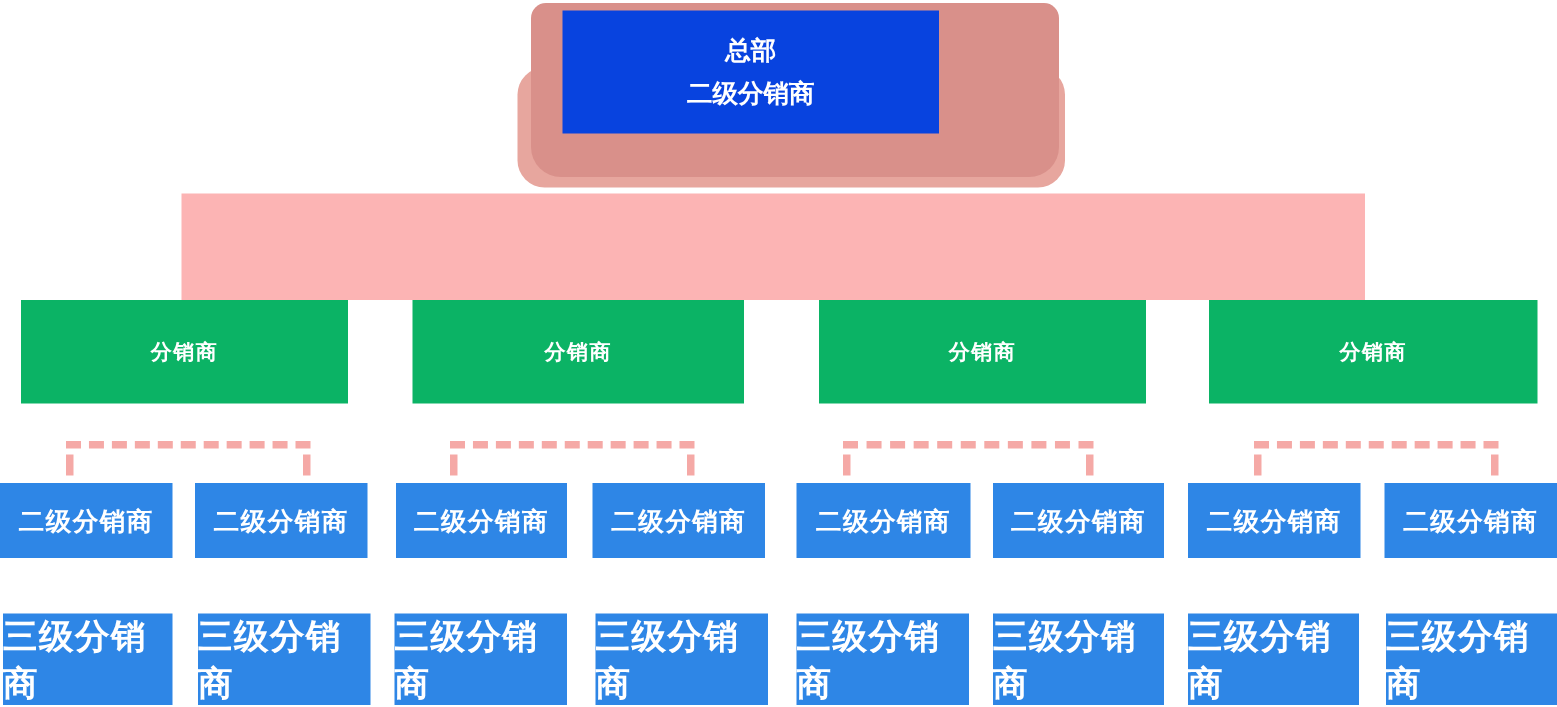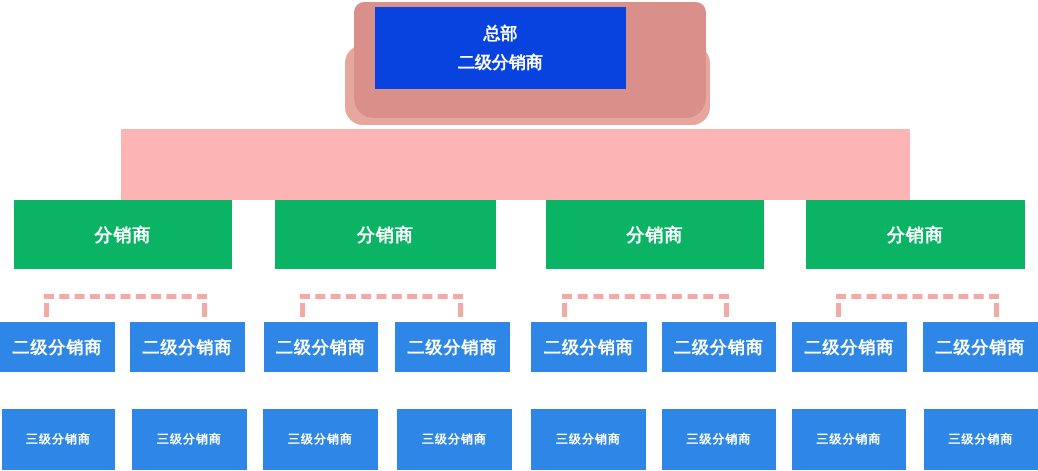--- a/index.html
+++ b/index.html
@@ -28,23 +28,23 @@
   
   .trunk {
     position:absolute; left:121px; top:129px; width:789px; height:71px;
     background:var(--pink-bar);
   }
   
   .node {
     position:absolute; display:flex; align-items:center; justify-content:center;
     color:var(--text); font-weight:bold; letter-spacing:1px;
   }
-  .green { top:200px; height:69px; background:var(--green);  font-size:18px; }
+  .green { top:200px; height:69px; background:var(--green);  font-size:14px; }
   .lv2   { top:322px; height:50px; background:var(--node-blue); font-size:17px; }
-  .lv3   { top:409px; height:61px; background:var(--node-blue); font-size:12px; }
+  .lv3   { top:409px; height:61px; background:var(--node-blue); font-size:23px; }
   
   .bracket {
     position:absolute; top:294px; height:22px;
     border-top:5px dashed var(--pink-dash);
   }
   .bracket::before, .bracket::after {
     content:""; position:absolute; top:4px; height:14px; width:0;
     border-left:5px dashed var(--pink-dash);
   }
   .bracket::before { left:0; }

